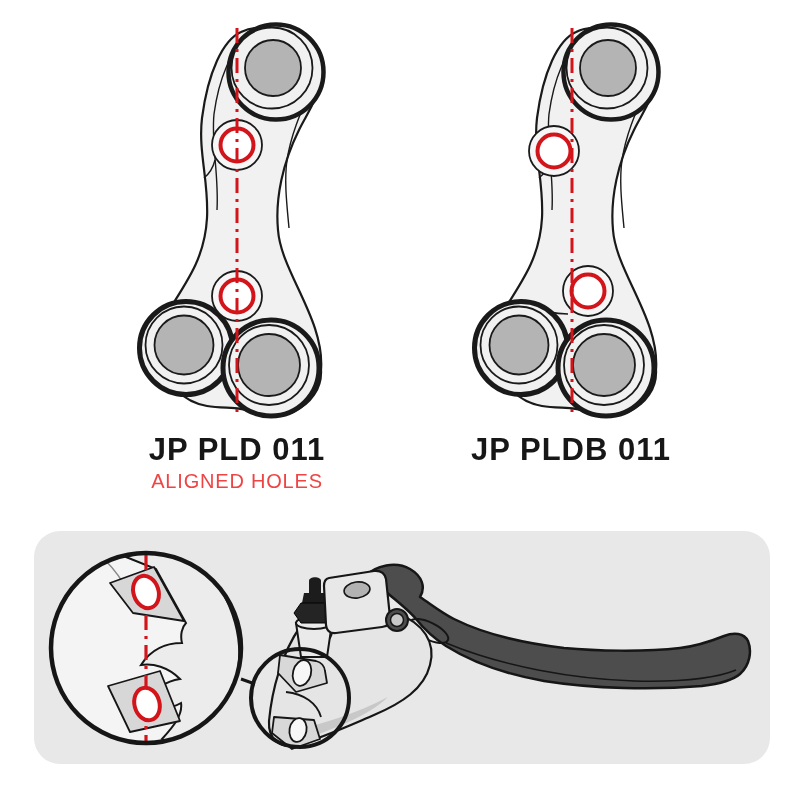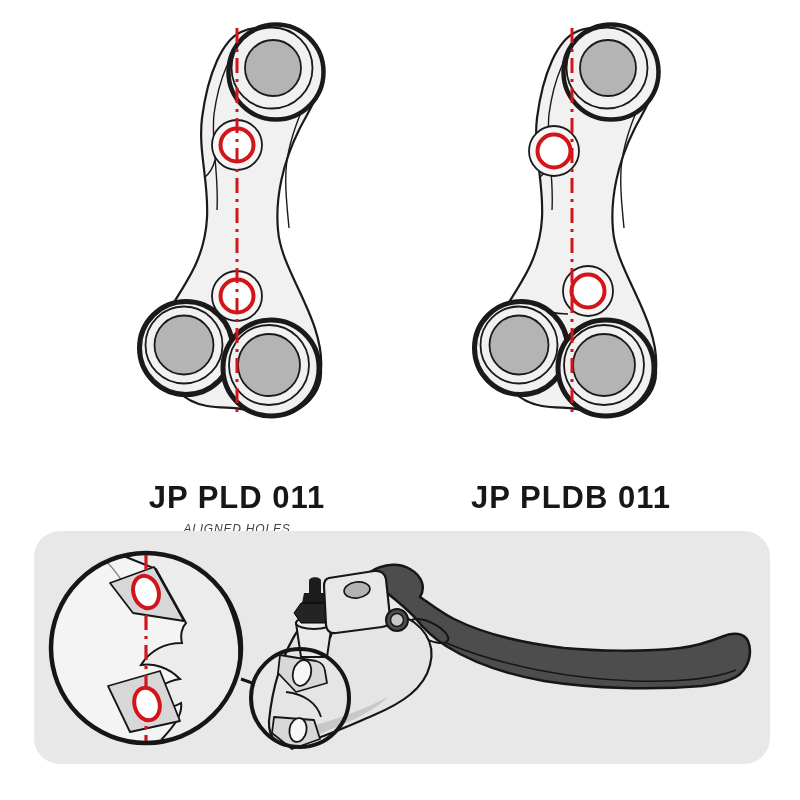--- a/index.html
+++ b/index.html
@@ -4,26 +4,26 @@
 <style>
   html,body{margin:0;padding:0;}
   body{
     width:800px;height:800px;background:#ffffff;position:relative;overflow:hidden;
     font-family:"Liberation Sans", sans-serif;color:#1a1a1a;
   }
   .stage{position:absolute;inset:0;}
   .bracket-svg{position:absolute;width:218px;height:418px;top:14px;}
   #bracket-left{left:129px;}
   #bracket-right{left:464px;}
-  .caption{position:absolute;top:431px;text-align:center;margin-top:48px;}
+  .caption{position:absolute;top:431px;text-align:center;}
   .caption .title{
     font-size:31px;font-weight:800;letter-spacing:1px;line-height:37px;color:#171717;
   }
   .caption .subtitle{
-    font-size:12px;font-style:italic;font-weight:500;letter-spacing:0.8px;line-height:27px;color:#404040;
+    font-size:20px;font-weight:500;letter-spacing:0.8px;line-height:27px;color:#ef4444;
   }
   #caption-left{left:97px;width:280px;}
   #caption-right{left:426px;width:290px;text-align:center;}
   .detail-panel{
     position:absolute;left:34px;top:531px;width:736px;height:233px;
     background:#e9e8e8;border-radius:26px;
   }
   .detail-panel svg{position:absolute;left:0;top:0;}
 </style>
 </head>

